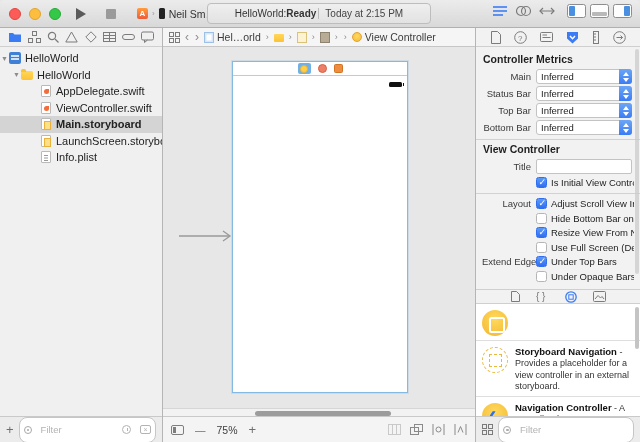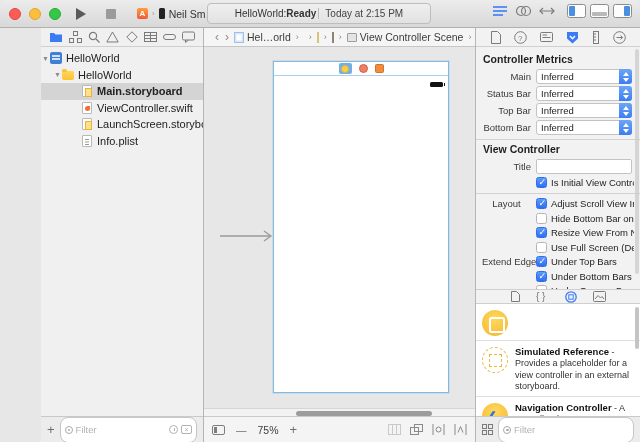--- a/index.html
+++ b/index.html
@@ -30,21 +30,21 @@
   .viewseg { width:19px; height:14px; border:1px solid #8d8d8d; border-radius:2.5px; background:#fdfdfd; position:relative; }
   .viewseg .fill { position:absolute; top:1px; bottom:1px; width:6px; background:#4a90e0; border-radius:1px; }
   .viewseg .fill.left { left:1px; }
   .viewseg .fill.right { right:1px; }
   .viewseg .fill.bottom { left:1px; right:1px; top:auto; bottom:1px; width:auto; height:4px; background:#b9b9b9; }
 
   
   .main { flex:1; display:flex; min-height:0; }
 
   
-  .navigator { width:163px; flex:0 0 163px; background:#f0f0f0; border-right:1px solid #b5b5b5; display:flex; flex-direction:column;margin-left:41px; }
+  .navigator { width:163px; flex:0 0 163px; background:#f0f0f0; border-right:1px solid #b5b5b5; display:flex; flex-direction:column; }
   .nav-tabs { height:19px; flex:0 0 19px; border-bottom:1px solid #cfcfcf; display:flex; align-items:center; justify-content:space-between; padding:0 8px; }
   .tree { flex:1; padding-top:3px; overflow:hidden; }
   .trow { height:16.5px; display:flex; align-items:center; font-size:11px; color:#222; white-space:nowrap; }
   .trow.selected { background:#d4d4d4; font-weight:bold; }
   .disc { width:9px; font-size:7px; color:#8c8c8c; text-align:center; flex:0 0 9px; }
   .ticon { width:12px; height:12px; margin-right:4px; flex:0 0 12px; position:relative; }
   .proj-icon { background:#3f7fd6; border-radius:2px; }
   .proj-icon::after { content:""; position:absolute; left:2px; right:2px; top:3px; height:1.5px; background:#cfe2fb; box-shadow:0 3px 0 #cfe2fb; }
   .folder-icon { background:linear-gradient(#ffd758,#fcc235); border-radius:1.5px 1.5px 2px 2px; margin-top:2px; height:9px !important; }
   .folder-icon::before { content:""; position:absolute; top:-2px; left:0; width:5px; height:2.5px; background:#fcc235; border-radius:1.5px 1.5px 0 0; }
@@ -95,21 +95,21 @@
   .sec-title { font-weight:bold; font-size:10.5px; color:#1f1f1f; margin:2px 0 3px 1px; }
   .irow { display:flex; align-items:center; height:17px; }
   .irow .lab { width:54px; flex:0 0 54px; text-align:right; padding-right:5px; font-size:9.5px; color:#3a3a3a; white-space:nowrap; }
   .dd { flex:1; height:15px; background:#fff; border:1px solid #c3c3c3; border-radius:3px; position:relative; font-size:9.5px; display:flex; align-items:center; padding-left:4px; color:#222; margin-right:2px; }
   .dd .step { position:absolute; right:-1px; top:-1px; bottom:-1px; width:13px; background:linear-gradient(#6ca6f5,#3b7cf5); border-radius:0 3px 3px 0; }
   .dd .step::before, .dd .step::after { content:""; position:absolute; left:3.5px; border-left:3px solid transparent; border-right:3px solid transparent; }
   .dd .step::before { top:2.5px; border-bottom:4px solid #fff; }
   .dd .step::after { bottom:2.5px; border-top:4px solid #fff; }
   .tfield { flex:1; height:15px; background:#fff; border:1px solid #c3c3c3; border-radius:2px; margin-right:2px; }
   .crow { display:flex; align-items:center; height:14.5px; }
-  .crow .lab { width:54px; flex:0 0 54px; text-align:center; padding-right:5px; font-size:9.5px; color:#3a3a3a; white-space:nowrap; }
+  .crow .lab { width:54px; flex:0 0 54px; text-align:right; padding-right:5px; font-size:9.5px; color:#3a3a3a; white-space:nowrap; }
   .cb { width:11px; height:11px; border-radius:2.5px; background:#fff; border:1px solid #b5b5b5; margin-right:4px; flex:0 0 11px; position:relative; }
   .cb.checked { background:linear-gradient(#5d9bf7,#2f6ef0); border-color:#2f6ef0; }
   .cb.checked::after { content:"✓"; position:absolute; left:1.5px; top:-1px; color:#fff; font-size:9px; font-weight:bold; }
   .clabel { font-size:9.5px; color:#222; white-space:nowrap; overflow:hidden; }
   .divline { border-top:1px solid #d2d2d2; margin:3px -6px 3px -6px; }
   .insp-vscroll { position:absolute; right:1px; top:2px; width:4px; height:225px; background:#c9c9c9; border-radius:2px; opacity:.7; }
 
   .lib-tabs { height:15px; flex:0 0 15px; border-top:1px solid #cfcfcf; border-bottom:1px solid #cfcfcf; background:#f2f2f2; display:flex; align-items:center; justify-content:center; gap:16px; }
   .library { flex:0 0 112px; height:112px; background:#fff; overflow:hidden; position:relative; }
   .lib-item { display:flex; padding:5px 6px 4px 6px; border-bottom:1px solid #dedede; gap:7px; }
@@ -120,21 +120,21 @@
   .lib-icon.sbref::after { content:""; position:absolute; left:6px; top:6px; width:11px; height:11px; border:1.5px dashed #e8b93c; }
   .lib-icon.nav { background:radial-gradient(circle at 50% 35%, #ffd95e, #f3b62e); }
   .lib-icon.nav::after { content:"‹"; position:absolute; left:7px; top:-1px; color:#2f72e4; font-size:22px; font-weight:bold; }
   .lib-text { font-size:9px; line-height:1.25; color:#333; }
   .lib-text b { font-size:9.5px; color:#111; }
   .lib-vscroll { position:absolute; right:1px; top:3px; width:4px; height:42px; background:#c4c4c4; border-radius:2px; }
 
   
   .panel-bottom { height:26px; flex:0 0 26px; background:#ececec; border-top:1px solid #c9c9c9; display:flex; align-items:center; padding:0 6px; gap:5px; }
   .plus { color:#6e6e6e; font-size:13px; }
-  .filter { flex:1; height:15px; background:#fff; border:1px solid #c6c6c6; border-radius:8px; display:flex; align-items:center; padding:12px 4px; gap:3px; color:#b3b3b3; font-size:9.5px; }
+  .filter { flex:1; height:15px; background:#fff; border:1px solid #c6c6c6; border-radius:8px; display:flex; align-items:center; padding:12px 4px; gap:9px; color:#b3b3b3; font-size:9.5px; }
   .mag { width:8px; height:8px; border:1px solid #a9a9a9; border-radius:50%; position:relative; flex:0 0 8px; }
   .mag::after { content:""; position:absolute; left:2px; top:2px; width:2.5px; height:2.5px; background:#a9a9a9; border-radius:50%; }
   .clock { width:9px; height:9px; border:1px solid #b3b3b3; border-radius:50%; margin-left:auto; position:relative; flex:0 0 9px; }
   .clock::after { content:""; position:absolute; left:3.5px; top:1.5px; width:1px; height:3px; background:#b3b3b3; }
   .boxx { width:11px; height:9px; border:1px solid #b3b3b3; border-radius:2px; color:#b3b3b3; font-size:7px; line-height:7px; text-align:center; flex:0 0 11px; }
   .gridbtn { color:#7a7a7a; }
 
   svg.icn { display:block; }
 </style>
 </head>
@@ -249,27 +249,31 @@
         <div class="trow">
             <span class="disc">▼</span>
             <span class="ticon proj-icon"></span>
             <span>HelloWorld</span>
           </div>
         <div class="trow ind1">
             <span class="disc">▼</span>
             <span class="ticon folder-icon"></span>
             <span>HelloWorld</span>
           </div>
+        <div class="trow ind3">
+            <span class="doc swift"></span>
+            <span>AppDelegate.swift</span>
+          </div>
+        <div class="trow ind3">
+            <span class="doc swift"></span>
+            <span>ViewController.swift</span>
+          </div>
         <div class="trow ind3 selected">
             <span class="doc storyboard"></span>
             <span>Main.storyboard</span>
-          </div>
-        <div class="trow ind3">
-            <span class="doc swift"></span>
-            <span>ViewController.swift</span>
           </div>
         <div class="trow ind3">
             <span class="doc storyboard"></span>
             <span>LaunchScreen.storyboard</span>
           </div>
         <div class="trow ind3">
             <span class="doc plist"></span>
             <span>Info.plist</span>
           </div>
       </div>
@@ -301,24 +305,20 @@
             <span class="mini doc-blue"></span>
             <span>Hel…orld</span>
           </span>
         <span class="jb-chev">›</span>
         <span class="mini folder"></span>
         <span class="jb-chev">›</span>
         <span class="mini doc-pale"></span>
         <span class="jb-chev">›</span>
         <span class="mini doc-dark"></span>
         <span class="jb-chev">›</span>
-        <span class="jb-seg">
-            <span class="mini scene"></span>
-            <span>View Controller Scene</span>
-          </span>
         <span class="jb-chev">›</span>
         <span class="jb-seg">
             <span class="mini vc-dot"></span>
             <span>View Controller</span>
           </span>
       </div>
 
       <div class="canvas">
         <svg class="init-arrow" viewBox="0 0 54 14">
             <g stroke="#9a9a9a" stroke-width="1.3" fill="none">
@@ -484,25 +484,20 @@
             <span class="cb"></span>
             <span class="clabel">Use Full Screen (Deprec…</span>
           </div>
         <div class="crow">
             <span class="lab">Extend Edges</span>
             <span class="cb checked"></span>
             <span class="clabel">Under Top Bars</span>
           </div>
         <div class="crow">
             <span class="lab"></span>
-            <span class="cb checked"></span>
-            <span class="clabel">Under Bottom Bars</span>
-          </div>
-        <div class="crow">
-            <span class="lab"></span>
             <span class="cb"></span>
             <span class="clabel">Under Opaque Bars</span>
           </div>
 
         <span class="insp-vscroll"></span>
       </div>
 
       <div class="lib-tabs">
         <svg class="icn" width="9" height="11" viewBox="0 0 9 11">
             <path d="M0.5 0.5 h5 l3 3 V10.5 H0.5 Z" fill="none" stroke="#7b7b7b"></path>
@@ -521,21 +516,21 @@
             </g>
           </svg>
       </div>
 
       <div class="library">
         <div class="lib-item">
           <span class="lib-icon vc"></span>
         </div>
         <div class="lib-item">
           <span class="lib-icon sbref"></span>
-          <span class="lib-text"><b>Simulated Reference</b> <span>- Provides a placeholder for a view controller in an external storyboard.</span></span>
+          <span class="lib-text"><b>Storyboard Navigation</b> <span>- Provides a placeholder for a view controller in an external storyboard.</span></span>
         </div>
         <div class="lib-item">
           <span class="lib-icon nav"></span>
           <span class="lib-text"><b>Navigation Controller</b> <span>- A controller that manages navigation through a hierarchy of views.</span></span>
         </div>
         <span class="lib-vscroll"></span>
       </div>
 
       <div class="panel-bottom">
         <svg class="icn gridbtn" width="11" height="11" viewBox="0 0 11 11">

